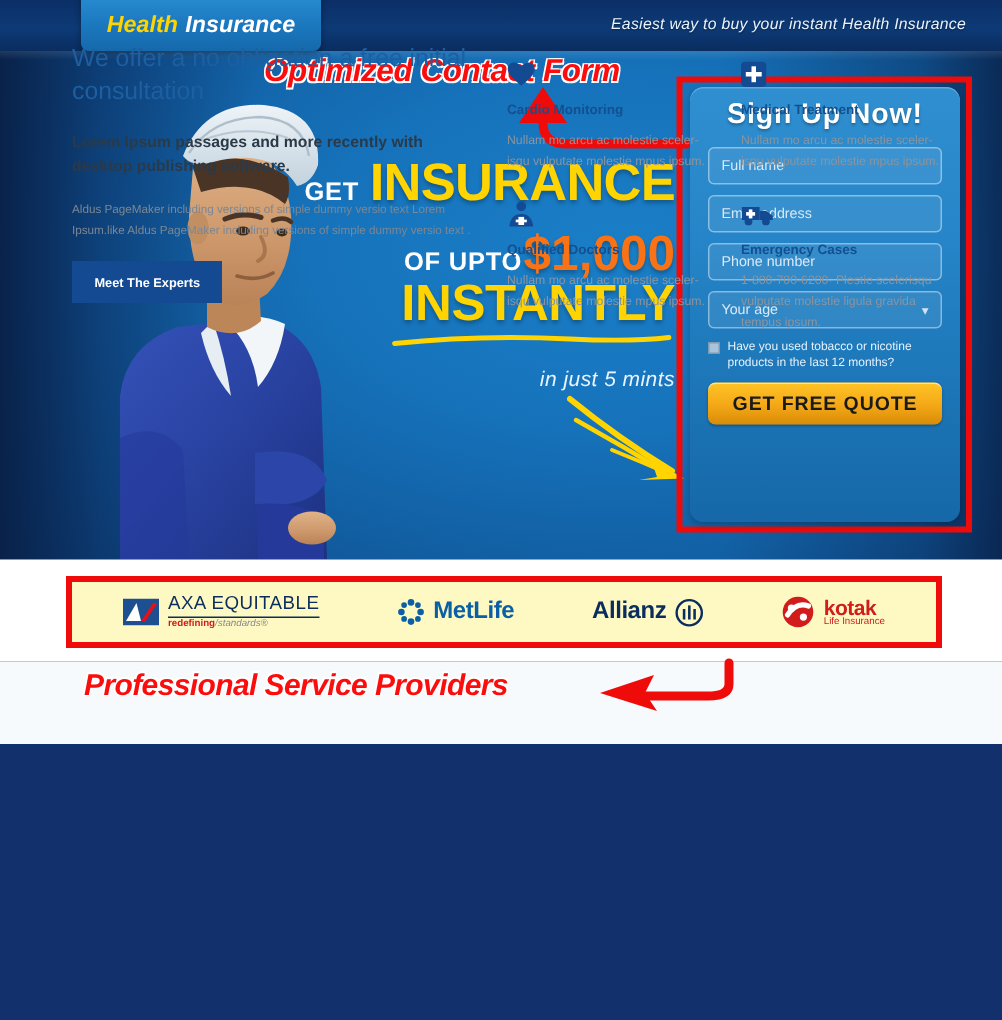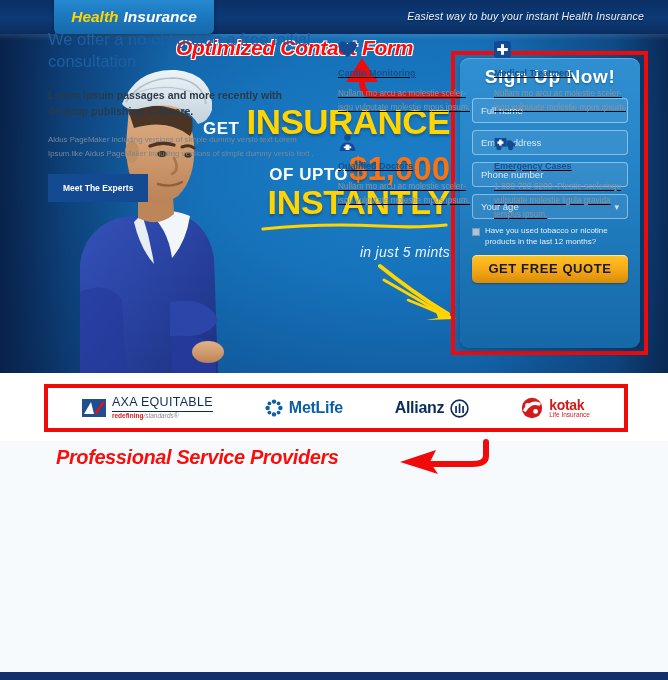--- a/index.html
+++ b/index.html
@@ -2,21 +2,21 @@
 <html><head>
 <meta charset="utf-8">
 <style>
   * { box-sizing: border-box; margin: 0; padding: 0; }
   html, body {
     width: 668px; height: 680px;
     font-family: "Liberation Sans", sans-serif;
     background: #12306b;
     overflow: hidden;
   }
-  .page { position: relative; width: 668px; height: 672px; overflow: hidden; }
+  .page { position: relative; width: 668px; height: 496px; overflow: hidden; }
 
   
   .hero {
     position: absolute; left: 0; top: 0; width: 668px; height: 373px;
     background:
       radial-gradient(ellipse 520px 300px at 62% 45%, #1a7fc8 0%, #1673bb 38%, #125fa3 70%, #0e4a87 100%),
       linear-gradient(90deg, #0d2a5c 0%, #123f7c 14%, #1668b0 48%, #1a7cc4 72%, #0f4d8d 100%);
   }
   .hero-vignette {
     position: absolute; inset: 0;
@@ -125,21 +125,21 @@
     color: #fc0d0d; font-size: 20px; font-weight: bold; font-style: italic;
     letter-spacing: -.4px;
     text-shadow: 1px 1px 0 #fff, -1px -1px 0 #fff, 1px -1px 0 #fff, -1px 1px 0 #fff;
   }
   .arrow-providers { position: absolute; left: 396px; top: 438px; width: 114px; height: 42px; }
 
   
   .logo-band-bg { position: absolute; left: 0; top: 373px; width: 668px; height: 68px; background: #ffffff; }
   .logo-outline {
     position: absolute; left: 44px; top: 384px; width: 584px; height: 48px;
-    border: 4px solid #f00b0b; background: #ffffff;
+    border: 4px solid #f00b0b; background: #fef9c3;
     display: flex; align-items: center; justify-content: space-around; padding: 0 8px;
   }
   .logo { display: flex; align-items: center; gap: 6px; }
   .logo-text-stack { display: flex; flex-direction: column; line-height: 1.05; }
   .axa-name { font-size: 12.5px; color: #0b2d5e; letter-spacing: .3px; }
   .axa-rule { height: 1px; background: #0b2d5e; margin: 2px 0 1px; }
   .axa-sub { font-size: 6.5px; }
   .axa-sub b { color: #d21b1b; }
   .axa-sub i { color: #888; font-style: italic; }
   .metlife-name { font-size: 16px; font-weight: bold; color: #0b5fa5; letter-spacing: -.3px; }
@@ -153,21 +153,21 @@
   .bottom-inner { position: absolute; left: 48px; top: 29px; width: 580px; display: flex; gap: 22px; }
   .col-left { width: 268px; }
   .bl-h2 { color: #1d5fa0; font-size: 16.5px; font-weight: normal; line-height: 1.32; margin-bottom: 14px; }
   .bl-lead { color: #2b3a48; font-size: 10.5px; font-weight: bold; line-height: 1.55; margin-bottom: 14px; }
   .bl-small { color: #7b8794; font-size: 7.8px; line-height: 1.75; margin-bottom: 14px; }
   .btn-experts {
     display: inline-block; background: #134a92; color: #fff;
     font-size: 8.5px; font-weight: bold; padding: 9px 15px; border: 0; cursor: pointer;
     font-family: "Liberation Sans", sans-serif;
   }
-  .col-right { width: 290px; display: flex; flex-wrap: wrap; gap: 18px 22px; padding-top: 12px; text-decoration: underline; }
+  .col-right { width: 290px; display: flex; flex-wrap: wrap; gap: 18px 22px; padding-top: 12px; }
   .feature { width: 134px; }
   .feat-icon { height: 19px; margin-bottom: 8px; color: #134a92; }
   .feat-title { color: #14508f; font-size: 9px; font-weight: bold; margin-bottom: 9px; }
   .feat-body { color: #8b949e; font-size: 8.2px; line-height: 1.75; }
 </style>
 </head>
 <body>
 
 <div class="page">
 

